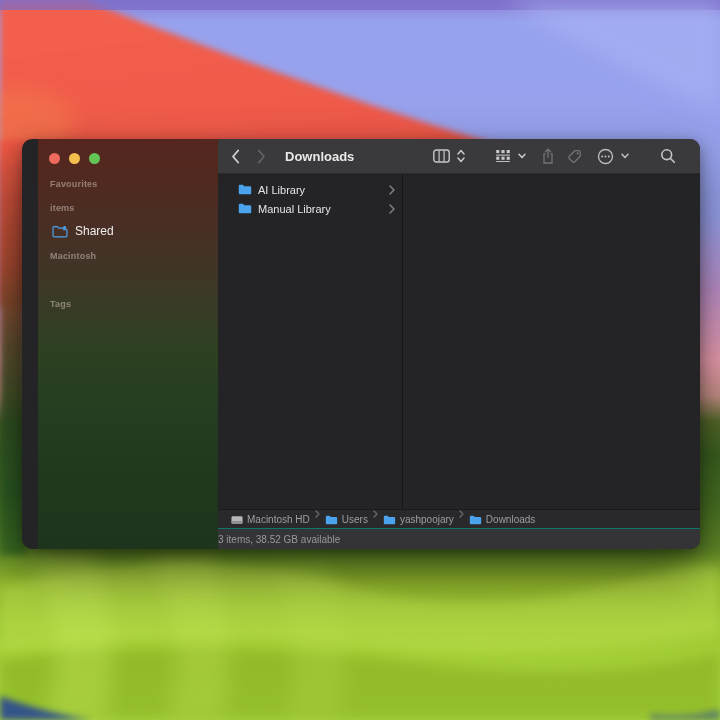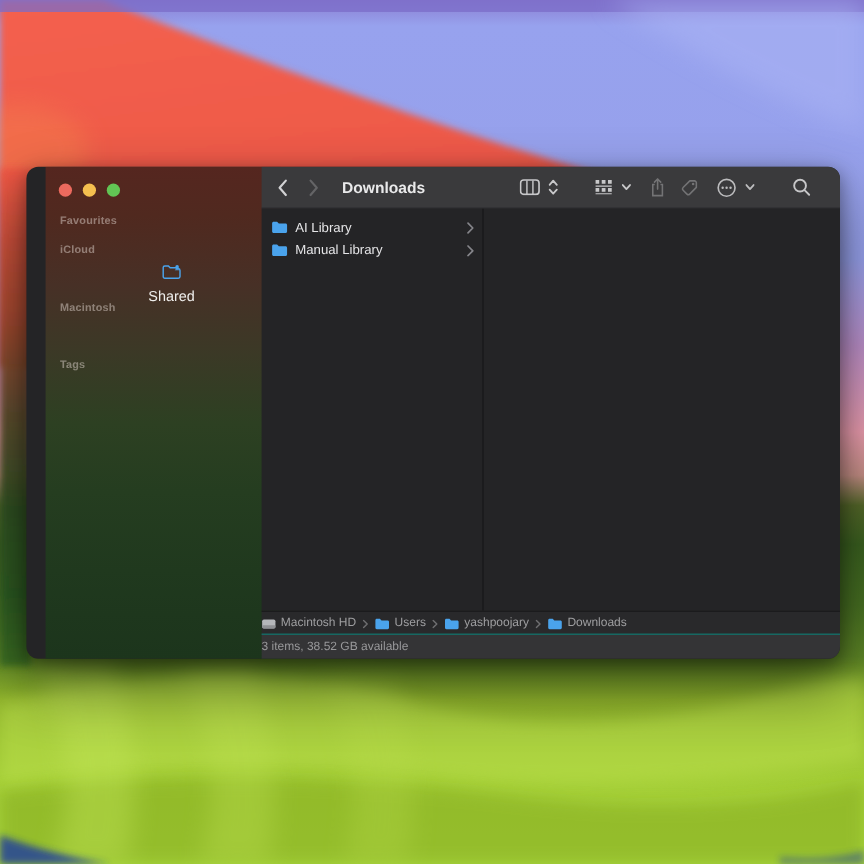--- a/index.html
+++ b/index.html
@@ -14,44 +14,44 @@
 
   
   .sidebar{position:absolute;left:16px;top:0;width:196px;height:100%;
     background:linear-gradient(180deg,#55261f 0%,#50291f 10%,#473026 24%,
       #3b3926 38%,#2d4022 52%,#253d20 66%,#20391e 82%,#1c351c 100%);}
   .traffic{position:absolute;left:11px;top:14px;display:flex;gap:9px;}
   .light{width:11px;height:11px;border-radius:50%;}
   .sb-label{position:absolute;left:12px;font-size:9px;font-weight:700;
     letter-spacing:.2px;color:rgba(226,216,208,.48);}
   .sb-item{position:absolute;left:0;width:100%;height:18px;display:flex;
-    align-items:center;padding-left:14px;gap:7px;font-size:12px;color:#efeeec;
-    box-sizing:border-box;flex-direction:column;}
+    align-items:flex-end;padding-left:14px;gap:7px;font-size:12px;color:#efeeec;
+    box-sizing:border-box;}
   .sb-item svg{flex:0 0 auto;}
 
   
   .toolbar{position:absolute;left:196px;top:0;width:482px;height:35px;
     background:#3a3a3c;border-bottom:1px solid #29292b;box-sizing:border-box;}
   .tb-btn{position:absolute;top:0;height:34px;display:flex;align-items:center;gap:3px;}
   .tb-title{position:absolute;left:67px;top:0;height:34px;display:flex;
     align-items:center;font-size:13px;font-weight:700;color:#e9e9ea;}
 
   
   .content{position:absolute;left:196px;top:35px;width:482px;height:335px;
     background:#242426;}
   .column{position:absolute;left:0;top:0;width:185px;height:100%;
     border-right:1px solid #161618;box-sizing:border-box;padding-top:6px;}
-  .file-row{height:19px;display:flex;align-items:center;padding:0 7px 0 8px;
+  .file-row{height:19px;display:flex;align-items:center;padding:0 7px 0 20px;
     gap:6px;font-size:11px;color:#e5e5e7;}
   .file-row .chev{margin-left:auto;color:#85858a;display:flex;}
 
   
   .pathbar{position:absolute;left:196px;bottom:20px;width:482px;height:20px;
     background:#29292b;border-top:1px solid #1b1b1d;box-sizing:border-box;
-    display:flex;align-items:center;gap:5px;
+    display:flex;padding-left:13px;gap:5px;
     font-size:10px;color:#9e9ea0;}
   .path-seg{display:flex;align-items:center;gap:4px;}
   .path-sep{color:#6e6e70;display:flex;}
 
   
   .statusbar{position:absolute;left:196px;bottom:0;width:578px;height:20px;
     background:#343436;border-top:1px solid #0f766e;display:flex;
     align-items:center;justify-content:flex-start;font-size:10px;color:#98989a;}
 
   svg{display:block;}
@@ -131,21 +131,21 @@
 
     <div class="sidebar">
       <div class="traffic">
         <div class="light" style="background:#ec6a5e"></div>
         <div class="light" style="background:#f5bf4f"></div>
         <div class="light" style="background:#62c554"></div>
       </div>
 
       <div class="sb-label" style="top:40px">Favourites</div>
 
-      <div class="sb-label" style="top:64px">iCloud</div>
+      <div class="sb-label" style="top:64px">items</div>
 
       <div class="sb-item" style="top:81px">
         <svg width="16" height="13" viewBox="0 0 16 13">
           <path d="M1 3 C1 2.2 1.6 1.6 2.4 1.6 H5.3 L6.8 3.1 H12 V4 H13.6 C14.4 4 15 4.6 15 5.4 V10.4 C15 11.2 14.4 11.8 13.6 11.8 H2.4 C1.6 11.8 1 11.2 1 10.4 Z" fill="none" stroke="#4aa3ec" stroke-width="1.2"></path>
           <circle cx="12.6" cy="2.4" r="1.5" fill="#4aa3ec"></circle>
           <path d="M10.6 5.3 C10.6 4 14.6 4 14.6 5.3 Z" fill="#4aa3ec"></path>
         </svg>
         <span>Shared</span>
       </div>
 

